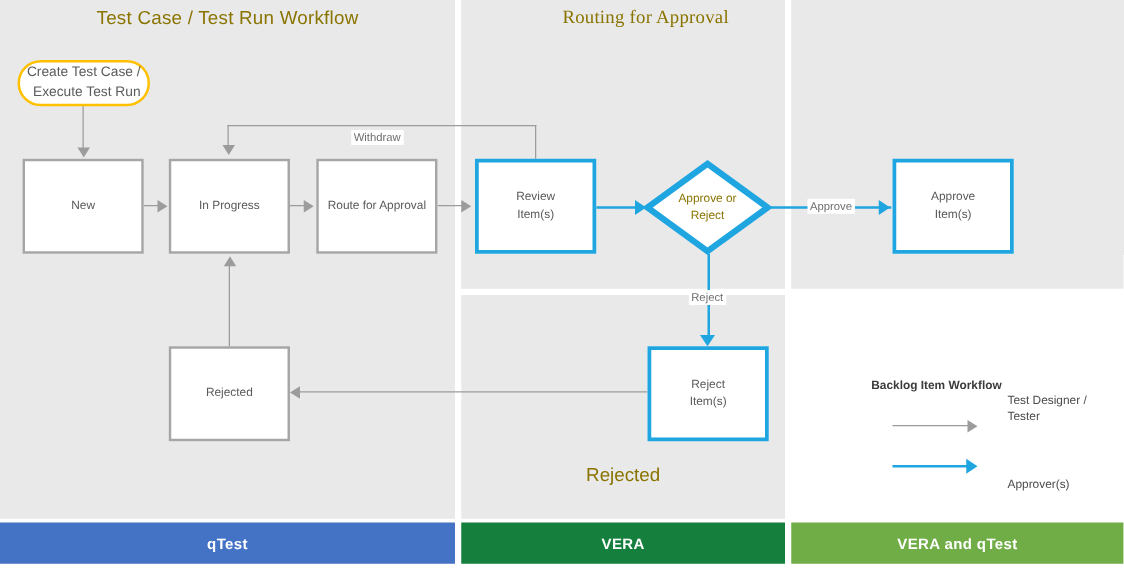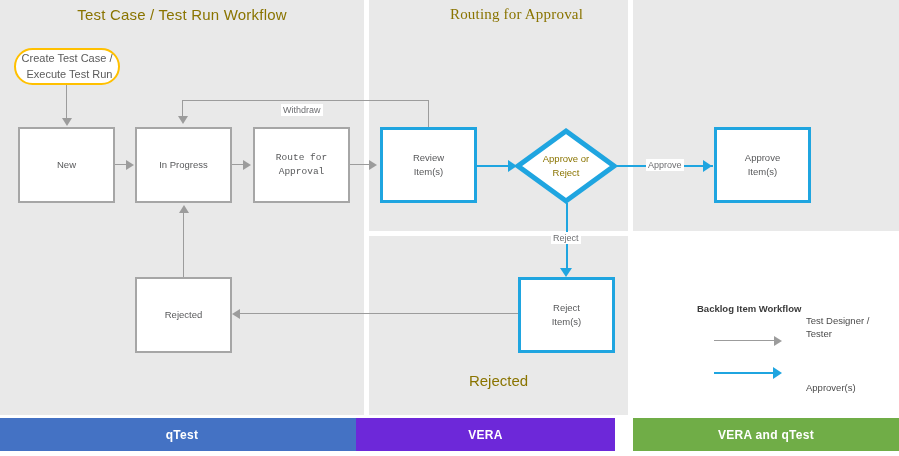--- a/index.html
+++ b/index.html
@@ -198,21 +198,21 @@
   </div>
 
   <div class="node gray" style="left:135px; top:127px; width:97px; height:76px;">
     <span>In Progress</span>
   </div>
 
   <div class="node gray" style="left:18px; top:127px; width:97px; height:76px;">
     <span>New</span>
   </div>
 
-  <div class="node gray" style="left:253px; top:127px; width:97px; height:76px;font-family:Liberation Mono, monospace;">
+  <div class="node gray" style="left:253px; top:127px; width:97px; height:76px;">
     <span>Route for Approval</span>
   </div>
 
   <div class="node blue" style="left:380px; top:127px; width:97px; height:76px;">
     <div>
       <div>Review</div>
       <div>Item(s)</div>
     </div>
   </div>
 
@@ -253,20 +253,20 @@
     <div>Tester</div>
   </div>
 
   <div class="conn h-blue" style="left:714px; top:372px; width:62px;"></div>
   <div class="arrow right-blue" style="left:773px; top:367px;"></div>
   <div class="legend-text" style="left:806px; top:366px;margin-top:15px;">Approver(s)</div>
 
   <div class="footer-bar" style="left:0px; top:418px; width:364px; height:33px; background:#4472c4;">
     <span>qTest</span>
   </div>
-  <div class="footer-bar" style="left:356px; top:418px; width:259px; height:33px; background:#6d28d9;">
+  <div class="footer-bar" style="left:369px; top:418px; width:259px; height:33px; background:#15803d;">
     <span>VERA</span>
   </div>
   <div class="footer-bar" style="left:633px; top:418px; width:266px; height:33px; background:#70ad47;">
     <span>VERA and qTest</span>
   </div>
 
 </div>
 
 </body></html>

